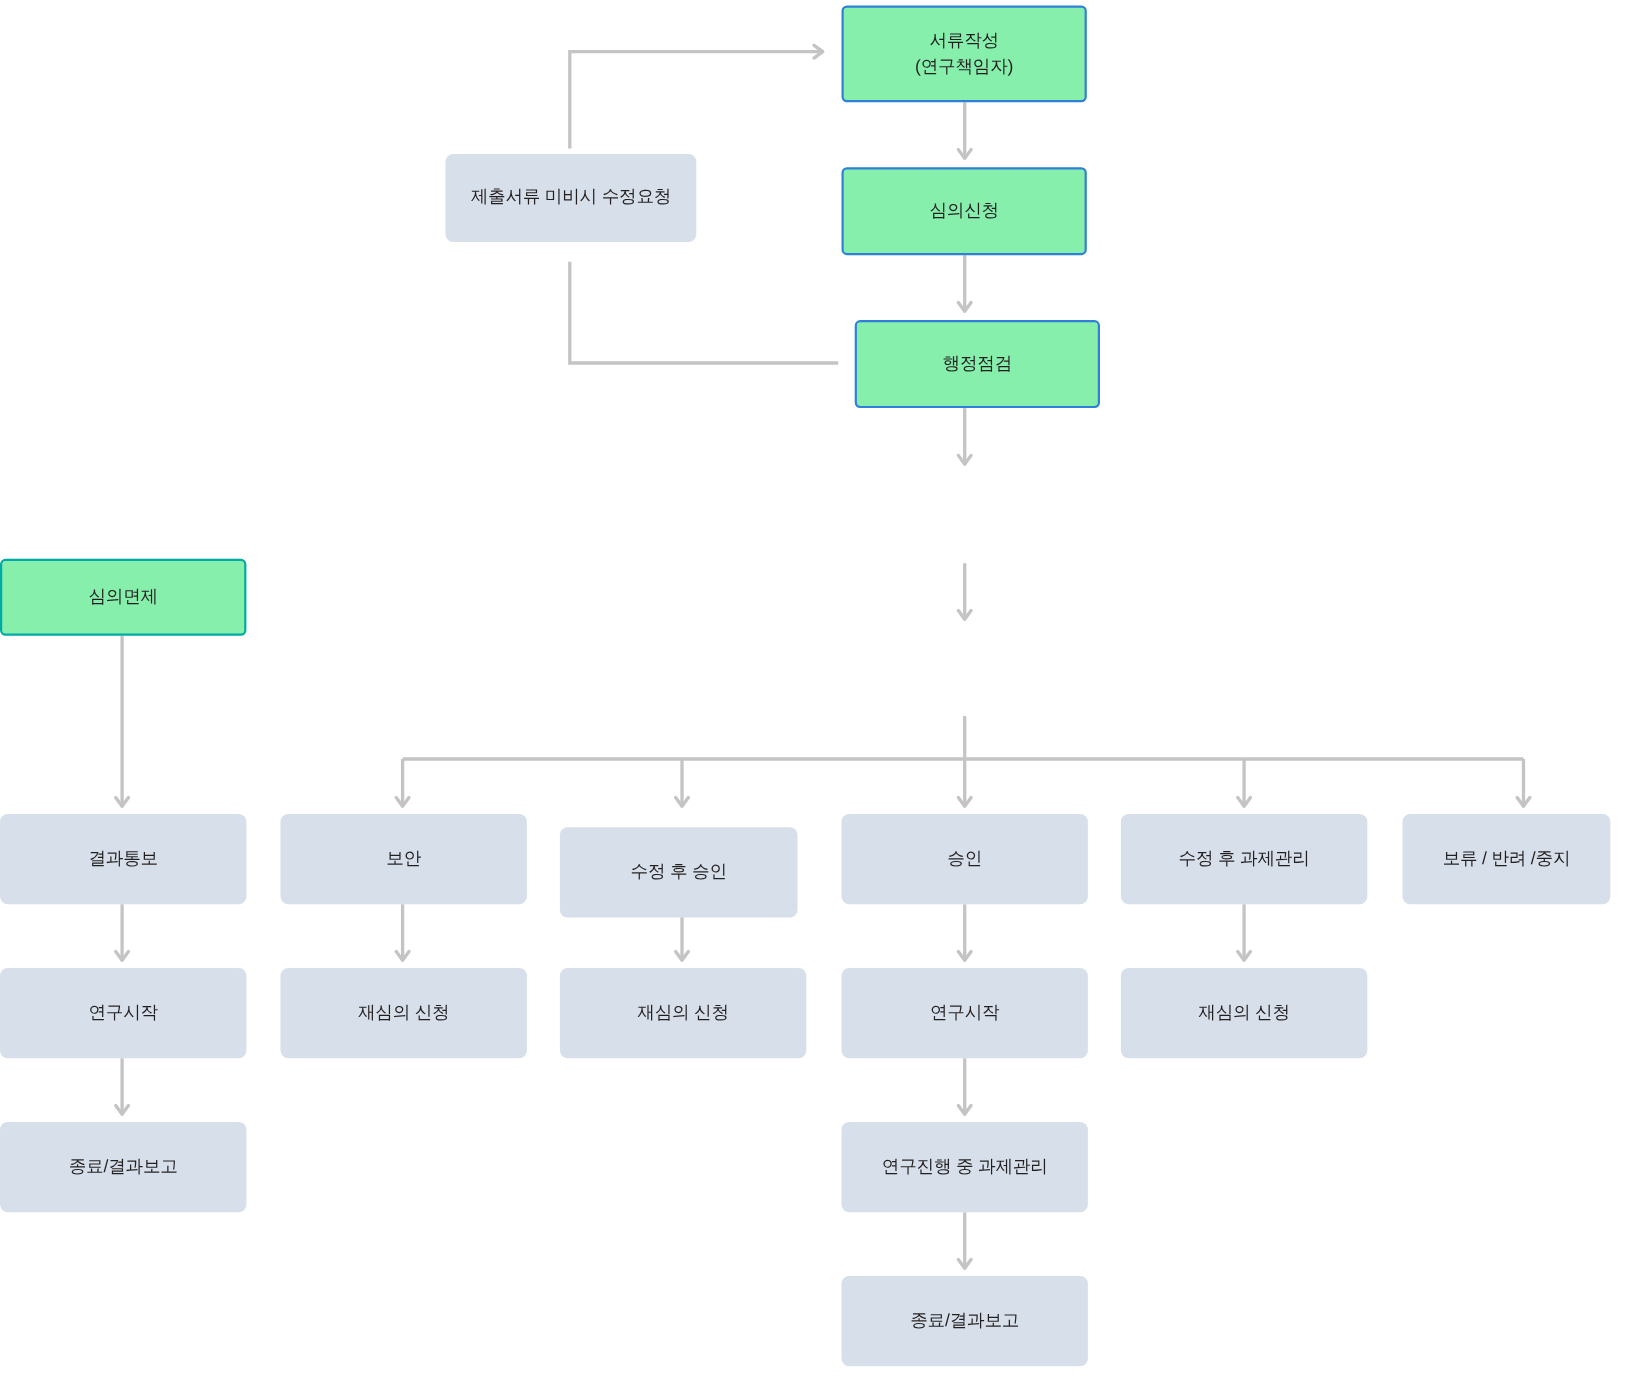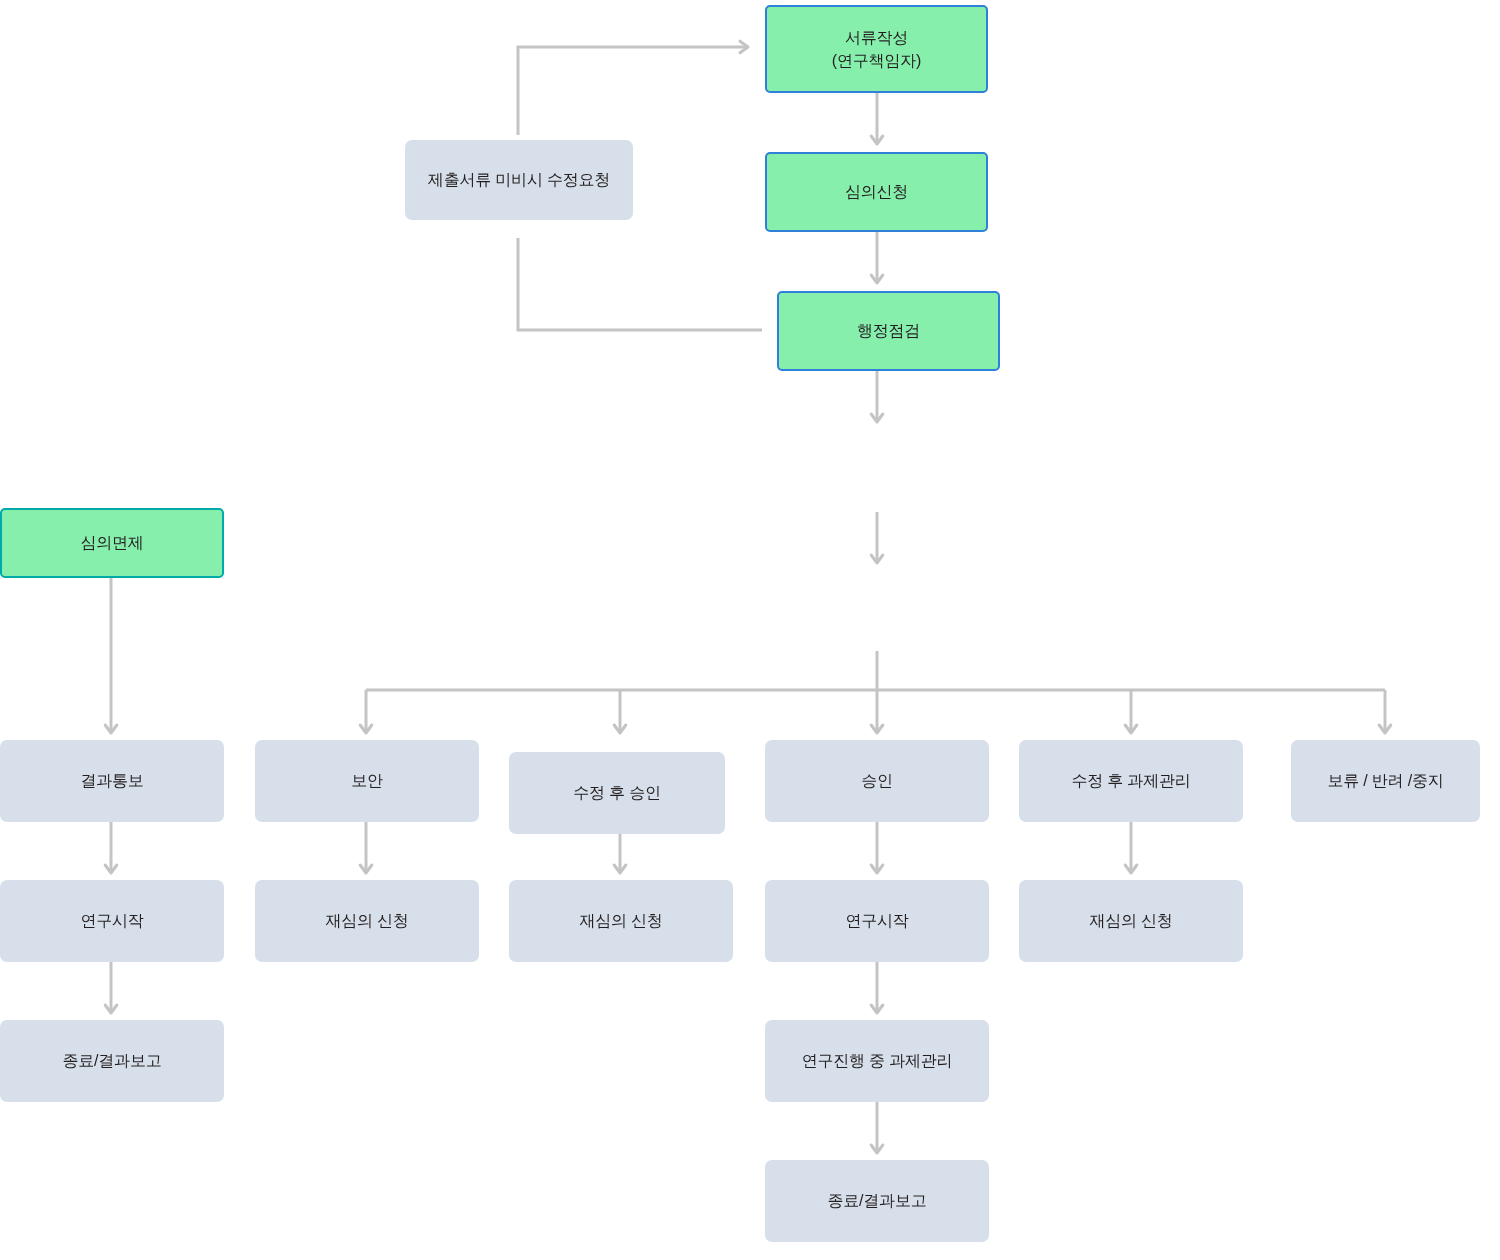--- a/index.html
+++ b/index.html
@@ -155,21 +155,21 @@
   </div>
 
   <div class="node filled" style="left:765px; top:740px; width:224px; height:82px;">
     <span class="node-label">승인</span>
   </div>
 
   <div class="node filled" style="left:1019px; top:740px; width:224px; height:82px;">
     <span class="node-label">수정 후 과제관리</span>
   </div>
 
-  <div class="node filled" style="left:1275px; top:740px; width:189px; height:82px;margin-left:16px;">
+  <div class="node filled" style="left:1275px; top:740px; width:189px; height:82px;">
     <span class="node-label">보류 / 반려 /중지</span>
   </div>
 
   <div class="node filled" style="left:0px; top:880px; width:224px; height:82px;">
     <span class="node-label">연구시작</span>
   </div>
 
   <div class="node filled" style="left:255px; top:880px; width:224px; height:82px;">
     <span class="node-label">재심의 신청</span>
   </div>

